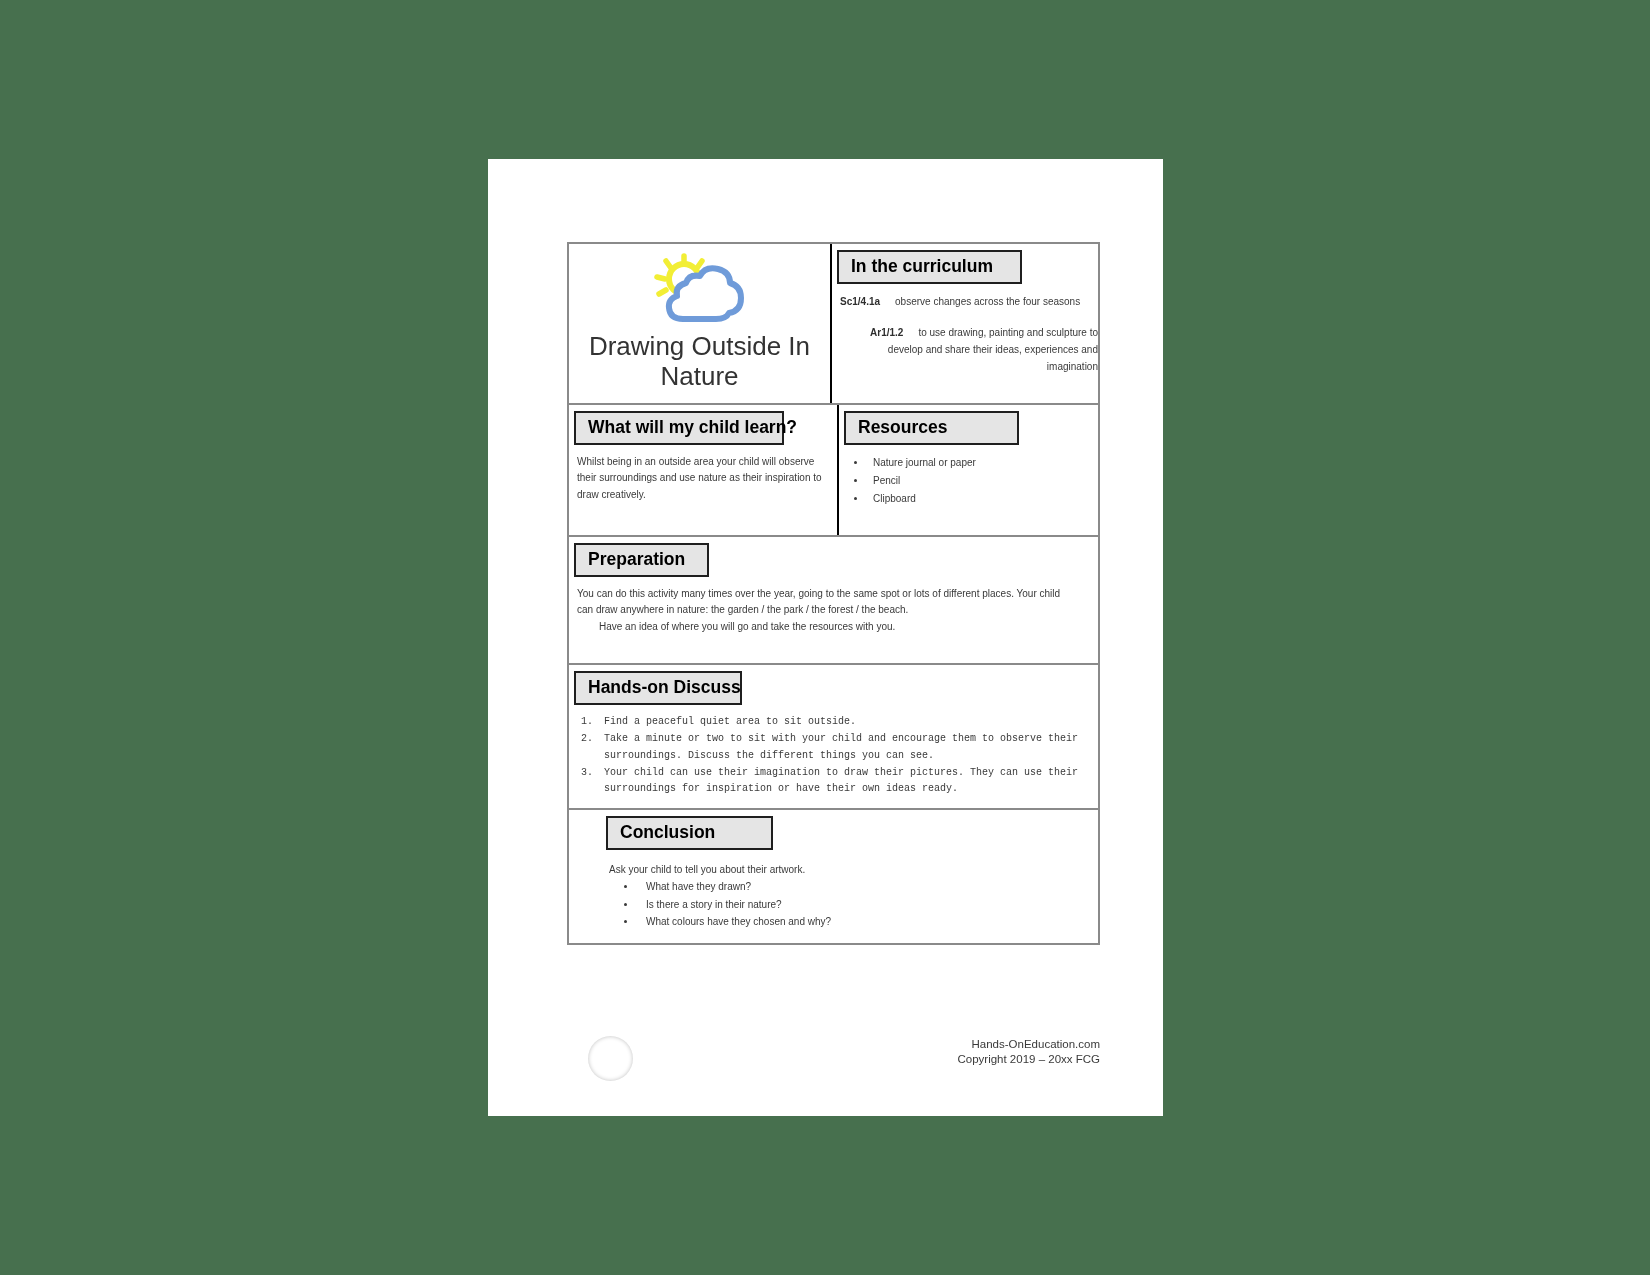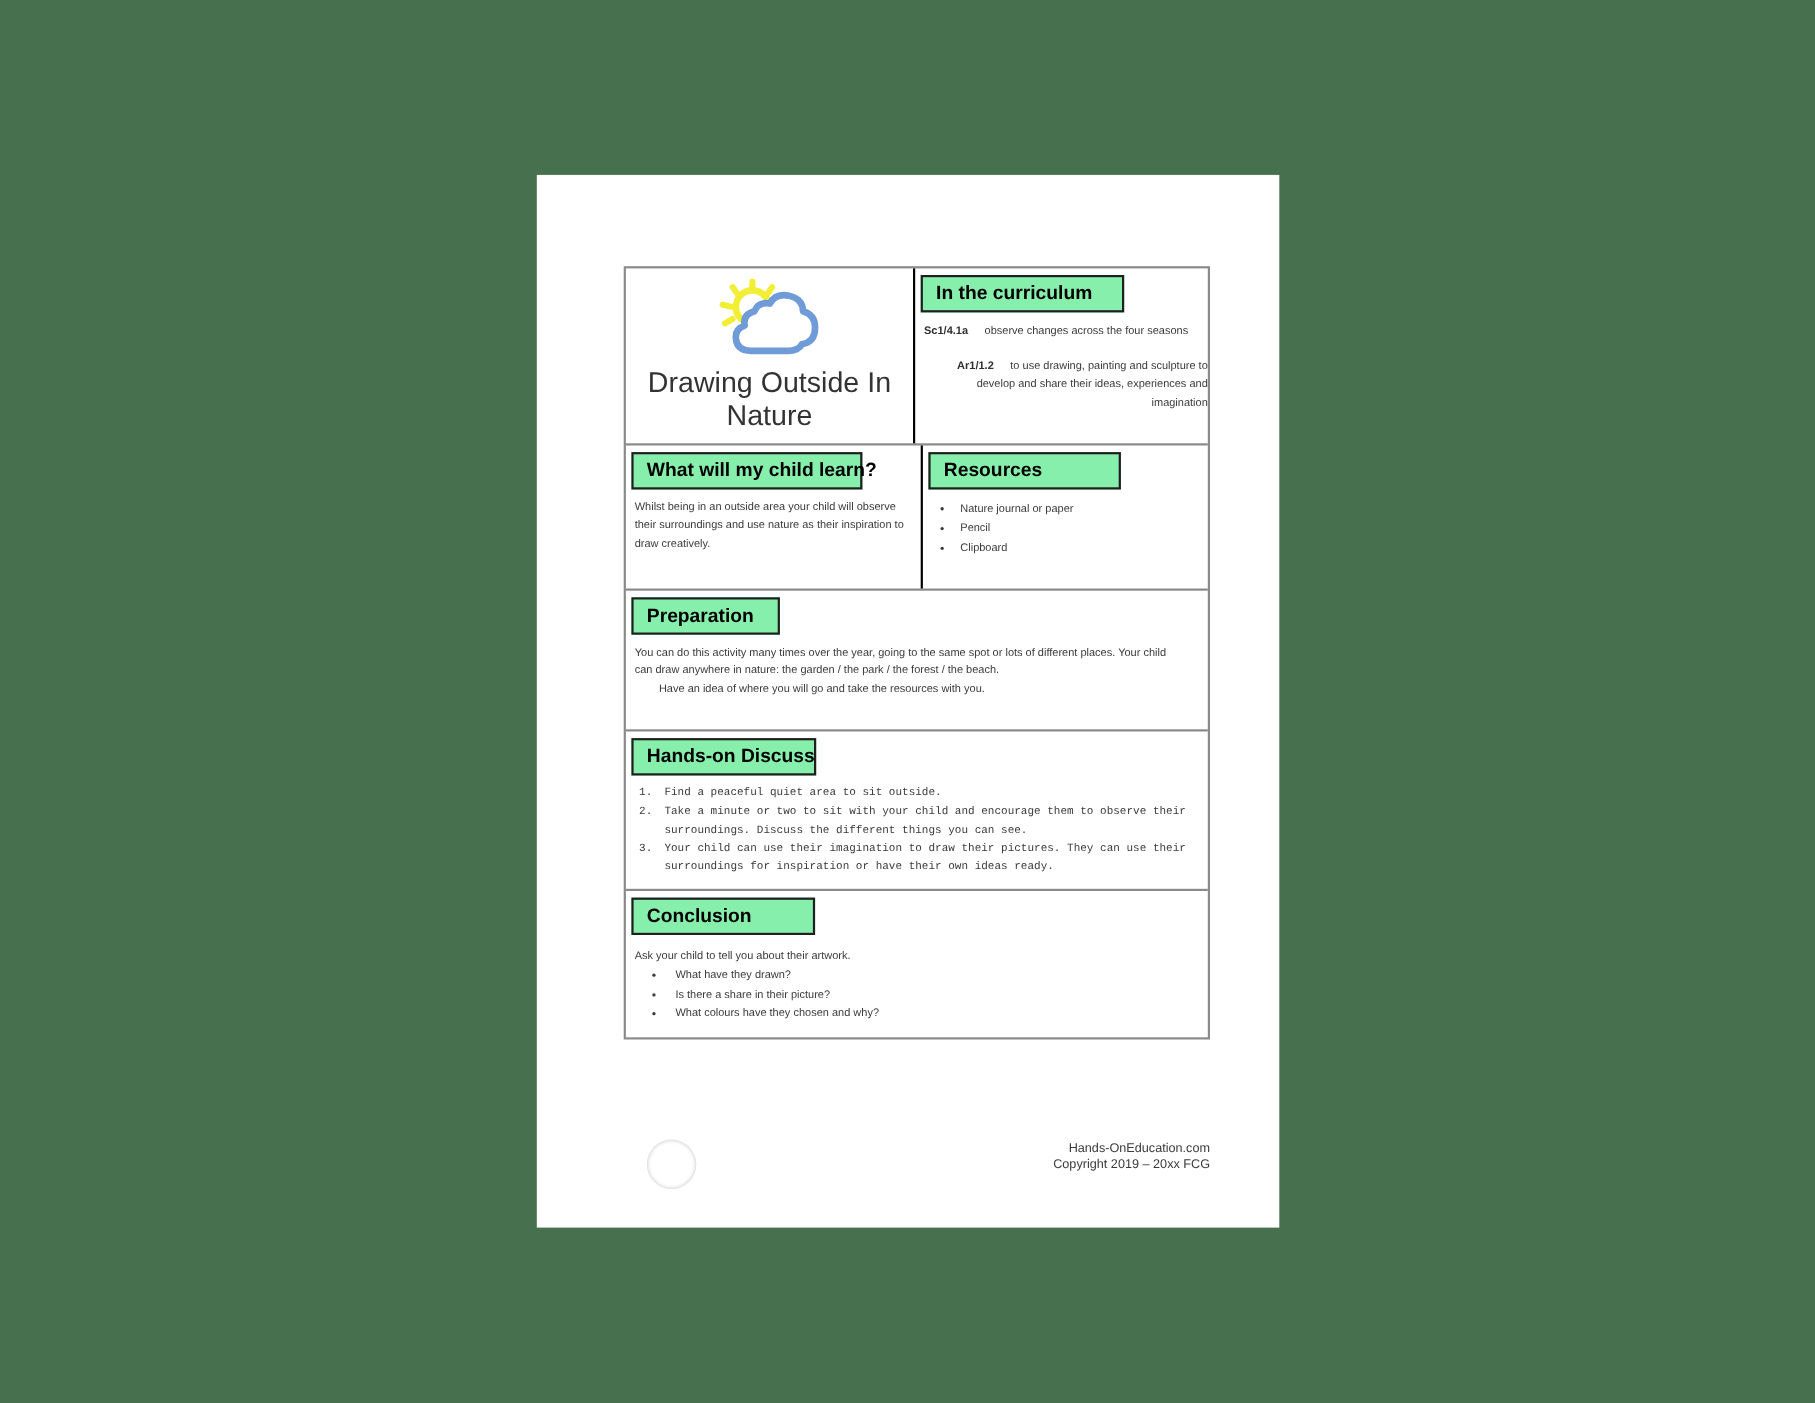--- a/index.html
+++ b/index.html
@@ -24,21 +24,21 @@
   .cell{box-sizing:border-box;position:relative;}
   .cell.left{width:270px;border-right:2px solid #000000;}
   .cell.right{flex:1;}
   .r1{height:161px;}
   .r2{height:132px;}
   .r3{height:128px;}
   .r4{height:145px;}
   .r5{height:133px;}
   .hbox{
     display:inline-block;
-    background:#86efac;
+    background:#e5e5e5;
     border:2px solid #1f1f1f;
     box-sizing:border-box;
     font-weight:bold;
     font-size:17.5px;
     color:#000;
     padding:4px 12px 4px 12px;
     margin:6px 0 0 5px;
     line-height:1.25;
     white-space:nowrap;
   }
@@ -163,26 +163,26 @@
         <span class="hbox w-activity">Hands-on Discuss</span>
         <ol class="steps body-text">
             <li>Find a peaceful quiet area to sit outside.</li>
             <li>Take a minute or two to sit with your child and encourage them to observe their surroundings. Discuss the different things you can see.</li>
             <li>Your child can use their imagination to draw their pictures. They can use their surroundings for inspiration or have their own ideas ready.</li>
           </ol>
       </div>
     </div>
 
     <div class="row r5">
-      <div class="cell" style="width:100%;">
+      <div class="cell" style="width:100%;margin-left:32px;">
         <span class="hbox w-conclusion">Conclusion</span>
         <p class="conc-intro body-text">Ask your child to tell you about their artwork.</p>
         <ul class="conc-list body-text">
             <li>What have they drawn?</li>
-            <li>Is there a share in their picture?</li>
+            <li>Is there a story in their nature?</li>
             <li>What colours have they chosen and why?</li>
           </ul>
       </div>
     </div>
 
   </div>
 
   <div class="footer-logo"></div>
   <div class="footer-text">
     <div>Hands-OnEducation.com</div>

